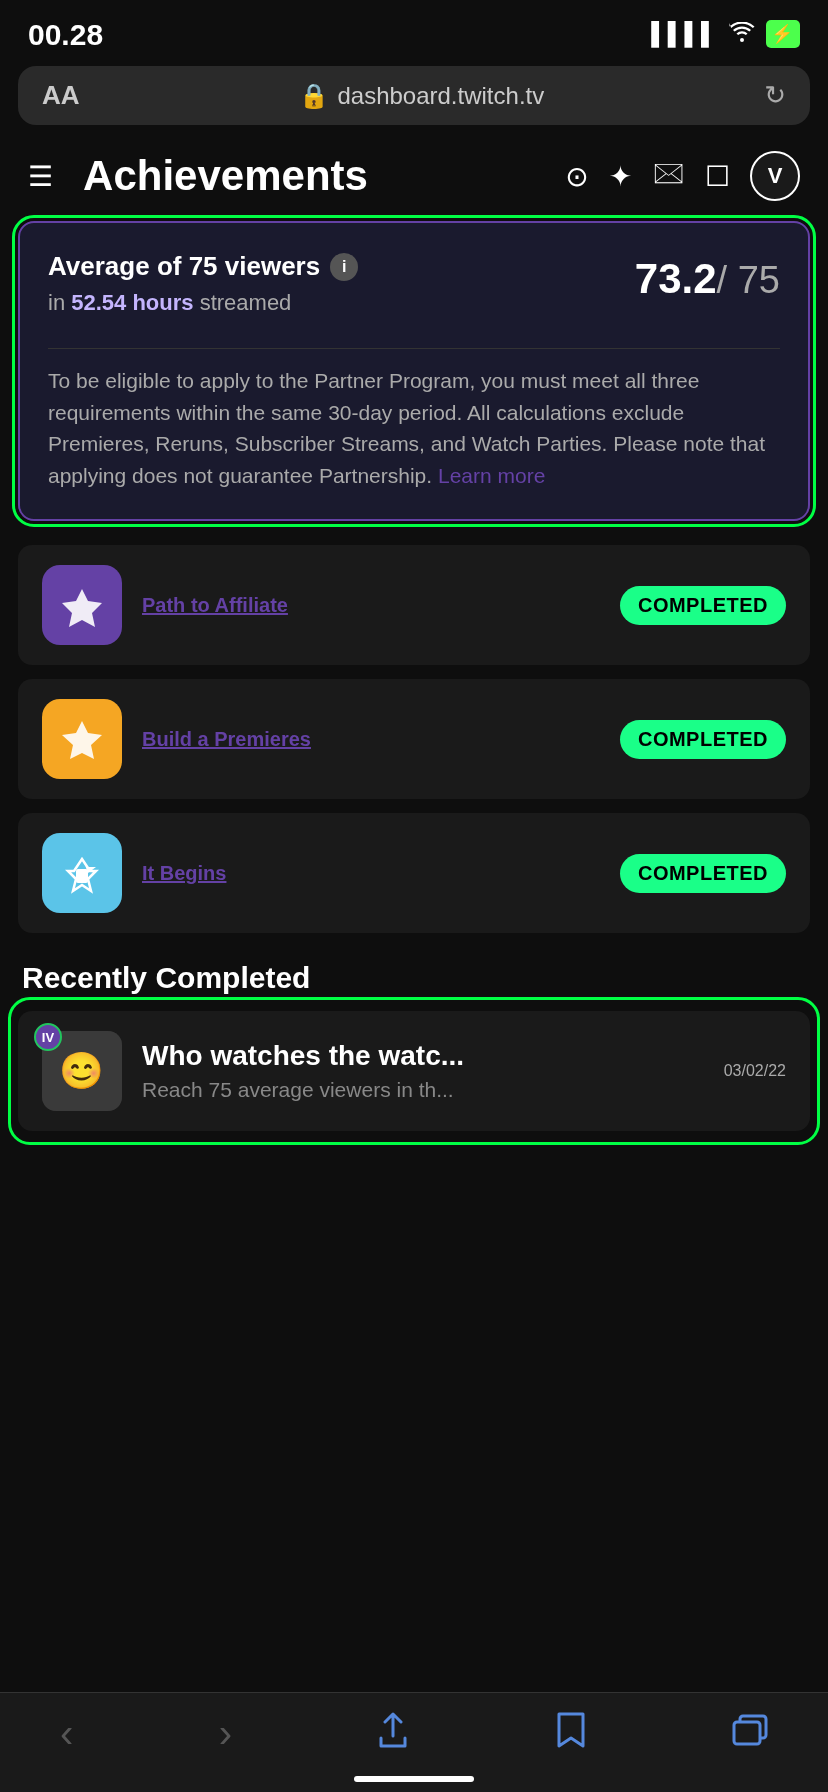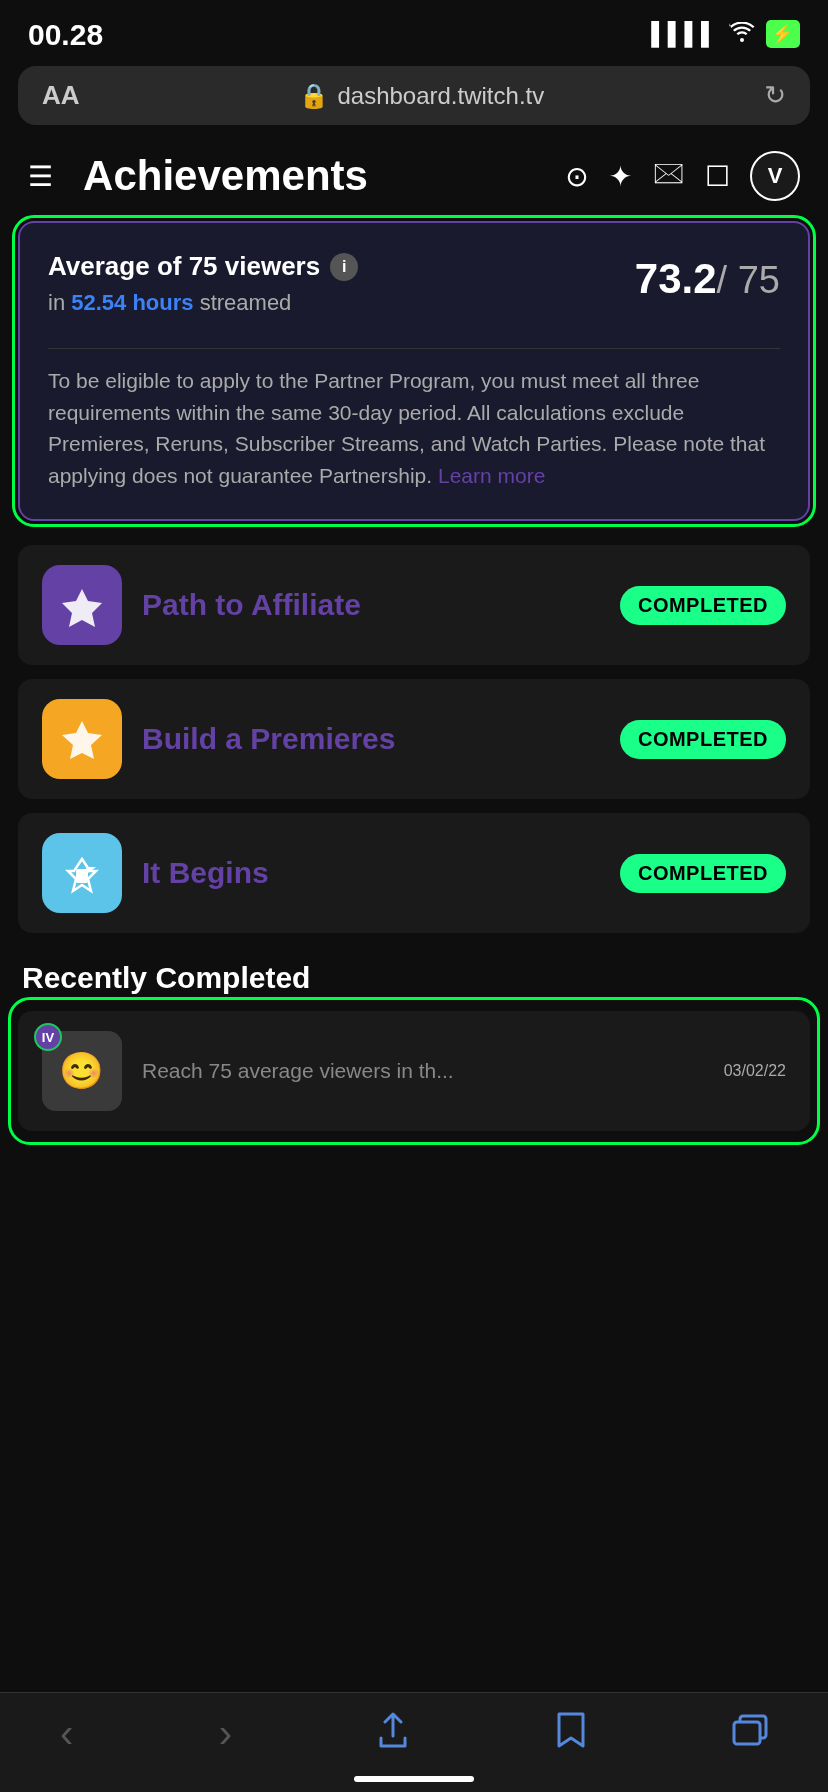--- a/index.html
+++ b/index.html
@@ -133,21 +133,21 @@
       align-items: center;
       gap: 10px;
       margin-bottom: 8px;
     }
     .req-subtitle {
       font-size: 22px;
       color: #aaa;
       margin-bottom: 16px;
     }
     .req-subtitle strong {
-      color: #3b82f6;
+      color: #c4b5fd;
       font-weight: 700;
     }
     .req-progress {
       font-size: 38px;
       font-weight: 300;
       color: #aaa;
       position: absolute;
       right: 28px;
       top: 32px;
     }
@@ -200,24 +200,25 @@
       flex-shrink: 0;
       display: flex;
       align-items: center;
       justify-content: center;
       font-size: 40px;
     }
     .icon-purple { background: #6441a5; }
     .icon-orange { background: #f5a623; }
     .icon-blue { background: #5bc4e8; }
     .achievement-name {
-      font-size: 30px;
+      font-size: 20px;
       font-weight: 700;
       color: #6441a5;
       flex: 1;
+      text-decoration: underline;
     }
     .completed-badge {
       background: #1aff88;
       color: #000;
       font-size: 20px;
       font-weight: 700;
       padding: 8px 18px;
       border-radius: 30px;
       letter-spacing: 0.5px;
     }
@@ -458,20 +459,21 @@
   <div style="position:relative; margin-bottom: 20px;">
     <div class="green-circle-recent" style="border-radius: 22px; top:-14px; left:-10px; right:-10px; bottom:-14px;"></div>
     <div class="recent-item">
       <div class="recent-thumb">
         <div class="badge-iv">IV</div>
         <div class="recent-thumb-inner">
           <span>😊</span>
         </div>
       </div>
       <div class="recent-info">
+        <div class="recent-title">Who watches the watc...</div>
         <div class="recent-desc">Reach 75 average viewers in th...</div>
       </div>
       <span class="recent-date">03/02/22</span>
     </div>
   </div>
 
 
   <div style="height: 120px;"></div>
 </div>
 

